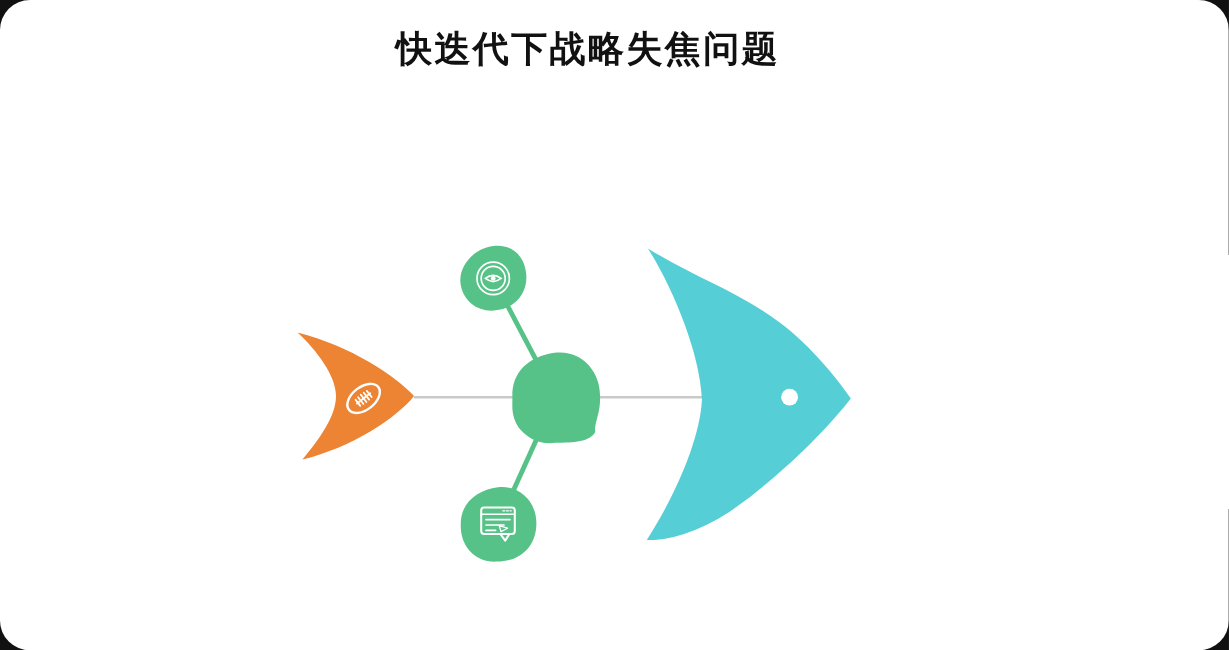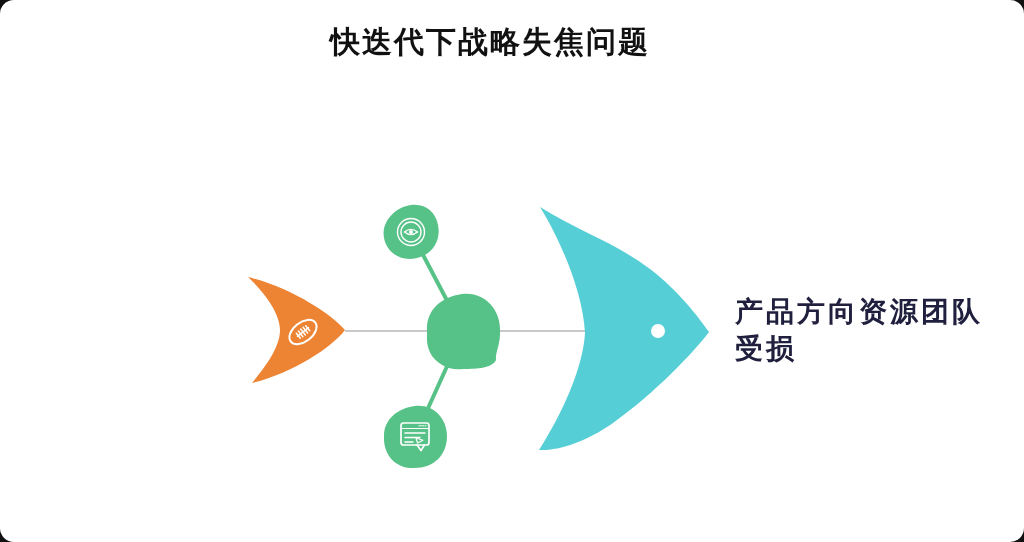--- a/index.html
+++ b/index.html
@@ -1,19 +1,19 @@
 <!DOCTYPE html>
 <html><head>
 <meta charset="utf-8">
 <style>
   html, body { margin: 0; padding: 0; background: #111; }
   body { width: 1024px; height: 542px; overflow: hidden;
          font-family: "Liberation Sans", "DejaVu Sans", sans-serif; }
   .card { position: relative; width: 1024px; height: 542px;
-          background: #ffffff; border-radius: 14px; overflow: hidden; }
+          background: #ffffff; border-radius: 25px; overflow: hidden; }
   .canvas { position: absolute; left: 0; top: 0; }
   .label { position: absolute; font-weight: bold; white-space: nowrap; }
   .title { left: 330px; top: 26px; font-size: 30px; line-height: 32px;
            letter-spacing: 2px; color: #111111; }
   .cause { font-size: 27px; line-height: 29px; letter-spacing: 1px; color: #20203E; }
   .cause-top    { left: 302px; top: 158px; }
   .cause-left   { left: 20px;  top: 299px; }
   .cause-bottom { left: 286px; top: 473px; }
   .effect { left: 735px; top: 293px; width: 262px; font-size: 28px;
             line-height: 37px; letter-spacing: 3px; color: #20203E;
@@ -84,15 +84,14 @@
       <path d="M 1 2 L 8 4.2 L 2.5 7 Z" stroke-width="1.1"></path>
       <path d="M 2 9 L 6 14.5 L 9.5 9"></path>
     </g>
   </svg>
 
   <div class="label title">快迭代下战略失焦问题</div>
 
 
 
 
-  <div class="effect">产品方向资源团队受损</div>
 
 </div>
 
 </body></html>

